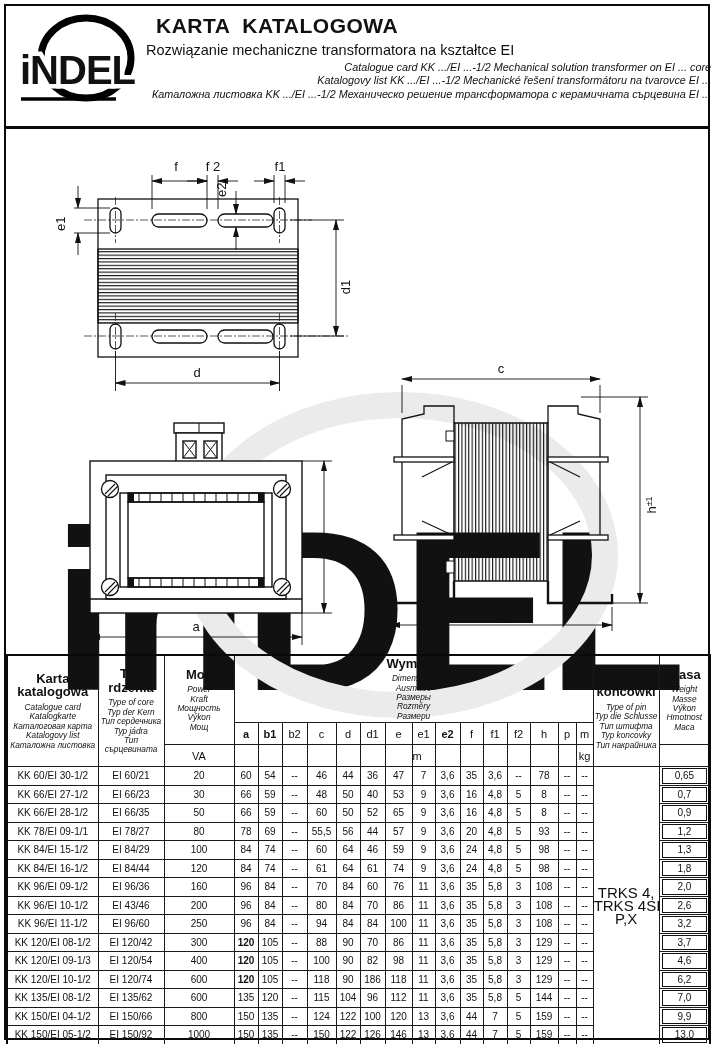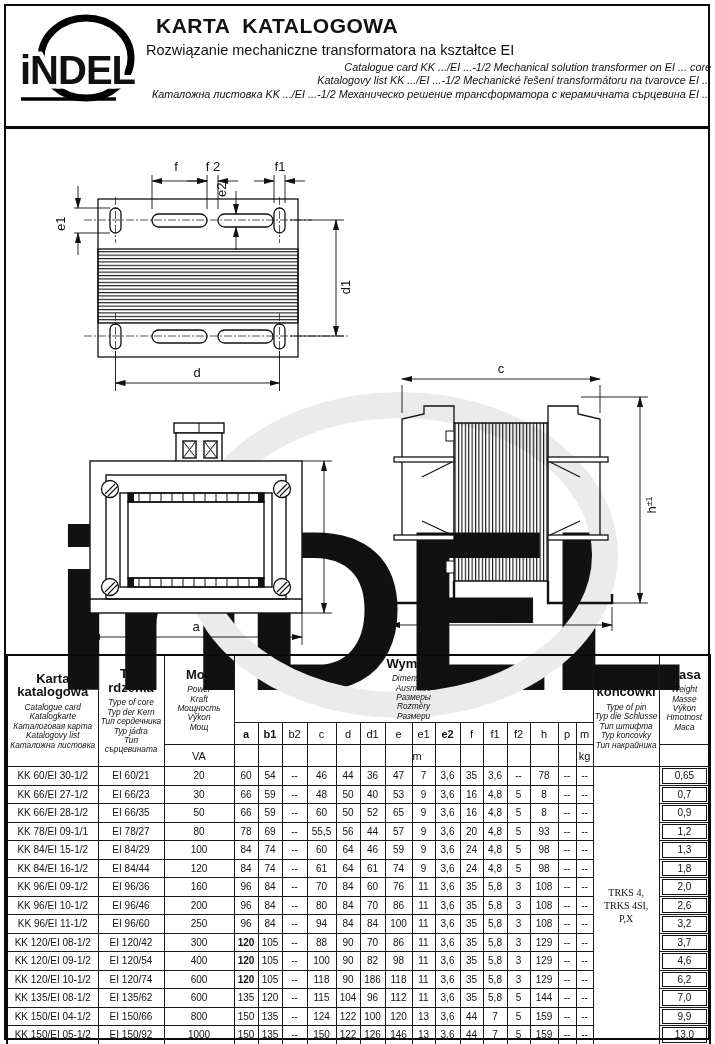--- a/index.html
+++ b/index.html
@@ -33,21 +33,21 @@
   .htitle{font-size:13px;font-weight:bold;line-height:13.5px;}
   .hsubs{font-size:8.3px;font-style:italic;line-height:9.4px;margin-top:4px;}
   tr.h1 td{height:66px;vertical-align:top;padding-top:2px;}
   tr.h2 td{height:21px;font-size:11px;}
   tr.h3 td{height:21px;font-size:11px;border-bottom:2.5px solid #0a0a0a;}
   tr.h2 td.bd, .bd{font-weight:bold;}
   td.mmc{position:relative;}
   .mm-label{position:absolute;left:0;top:50%;transform:translate(-50%,-50%);
             background:#fff;padding:0 3px;font-size:11px;}
   tbody td{height:17.3px;font-size:10px;white-space:nowrap;}
-  td.c-pin{font-size:10px;line-height:13px;vertical-align:middle;font-family:Liberation Serif, serif;}
+  td.c-pin{font-size:15px;line-height:13px;vertical-align:middle;}
   td.c-masa{padding:0;}
   .mbox{border:1.2px solid #111;margin:1px 2px;line-height:13.5px;font-size:10px;}
 </style>
 </head>
 <body>
 
 <div id="watermark">
   <svg width="715" height="1044" viewBox="0 0 715 1044">
     <text x="52" y="690" font-size="228" font-weight="bold" fill="#ebebeb" letter-spacing="-6">inDEL</text>
     <ellipse cx="400" cy="555" rx="205" ry="150" fill="none" stroke="#ebebeb" stroke-width="26"></ellipse>
@@ -583,21 +583,21 @@
         <td class="c-dim">3</td>
         <td class="c-dim">108</td>
         <td class="c-dim">--</td>
         <td class="c-dim">--</td>
         <td class="c-masa">
           <div class="mbox">2,0</div>
         </td>
       </tr>
       <tr>
         <td class="c-kk">KK 96/EI 10-1/2</td>
-        <td class="c-core">EI 96/46</td>
+        <td class="c-core">EI 43/46</td>
         <td class="c-moc">200</td>
         <td class="c-dim">96</td>
         <td class="c-dim">84</td>
         <td class="c-dim">--</td>
         <td class="c-dim">80</td>
         <td class="c-dim">84</td>
         <td class="c-dim">70</td>
         <td class="c-dim">86</td>
         <td class="c-dim">11</td>
         <td class="c-dim">3,6</td>
@@ -651,21 +651,21 @@
         <td class="c-dim">5,8</td>
         <td class="c-dim">3</td>
         <td class="c-dim">129</td>
         <td class="c-dim">--</td>
         <td class="c-dim">--</td>
         <td class="c-masa">
           <div class="mbox">3,7</div>
         </td>
       </tr>
       <tr>
-        <td class="c-kk">KK 120/EI 09-1/2</td>
+        <td class="c-kk">KK 120/EI 09-1/3</td>
         <td class="c-core">EI 120/54</td>
         <td class="c-moc">400</td>
         <td class="c-dim bd">120</td>
         <td class="c-dim">105</td>
         <td class="c-dim">--</td>
         <td class="c-dim">100</td>
         <td class="c-dim">90</td>
         <td class="c-dim">82</td>
         <td class="c-dim">98</td>
         <td class="c-dim">11</td>

